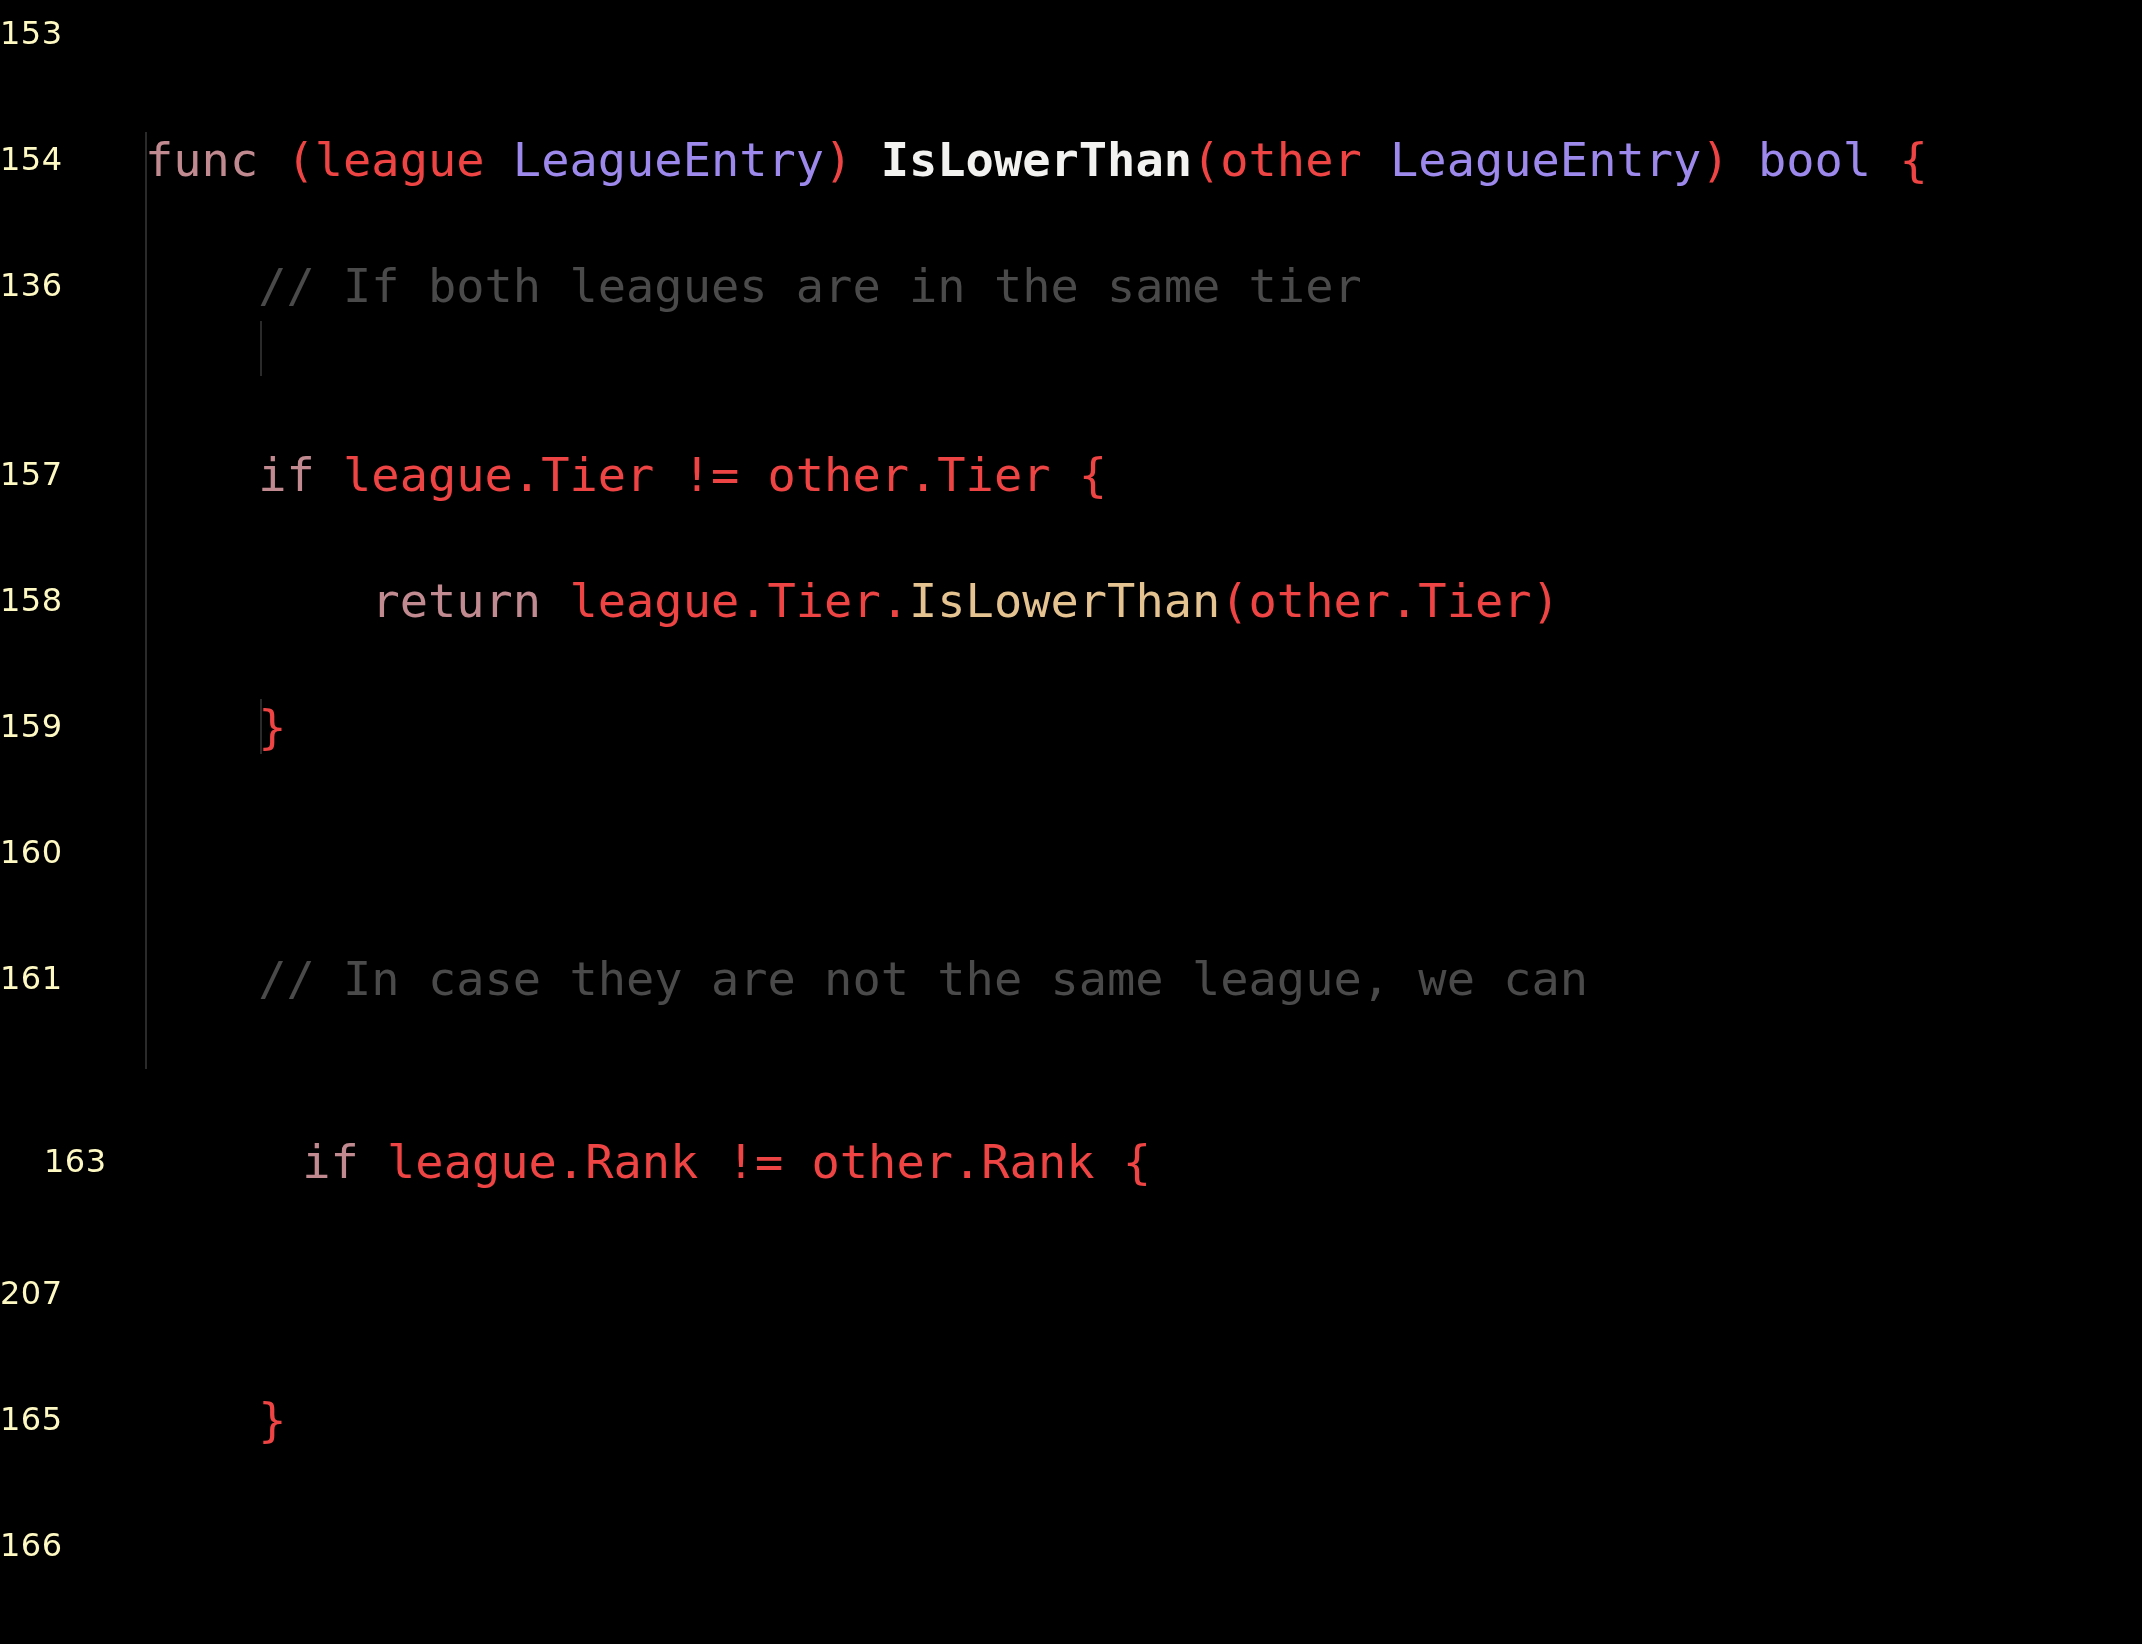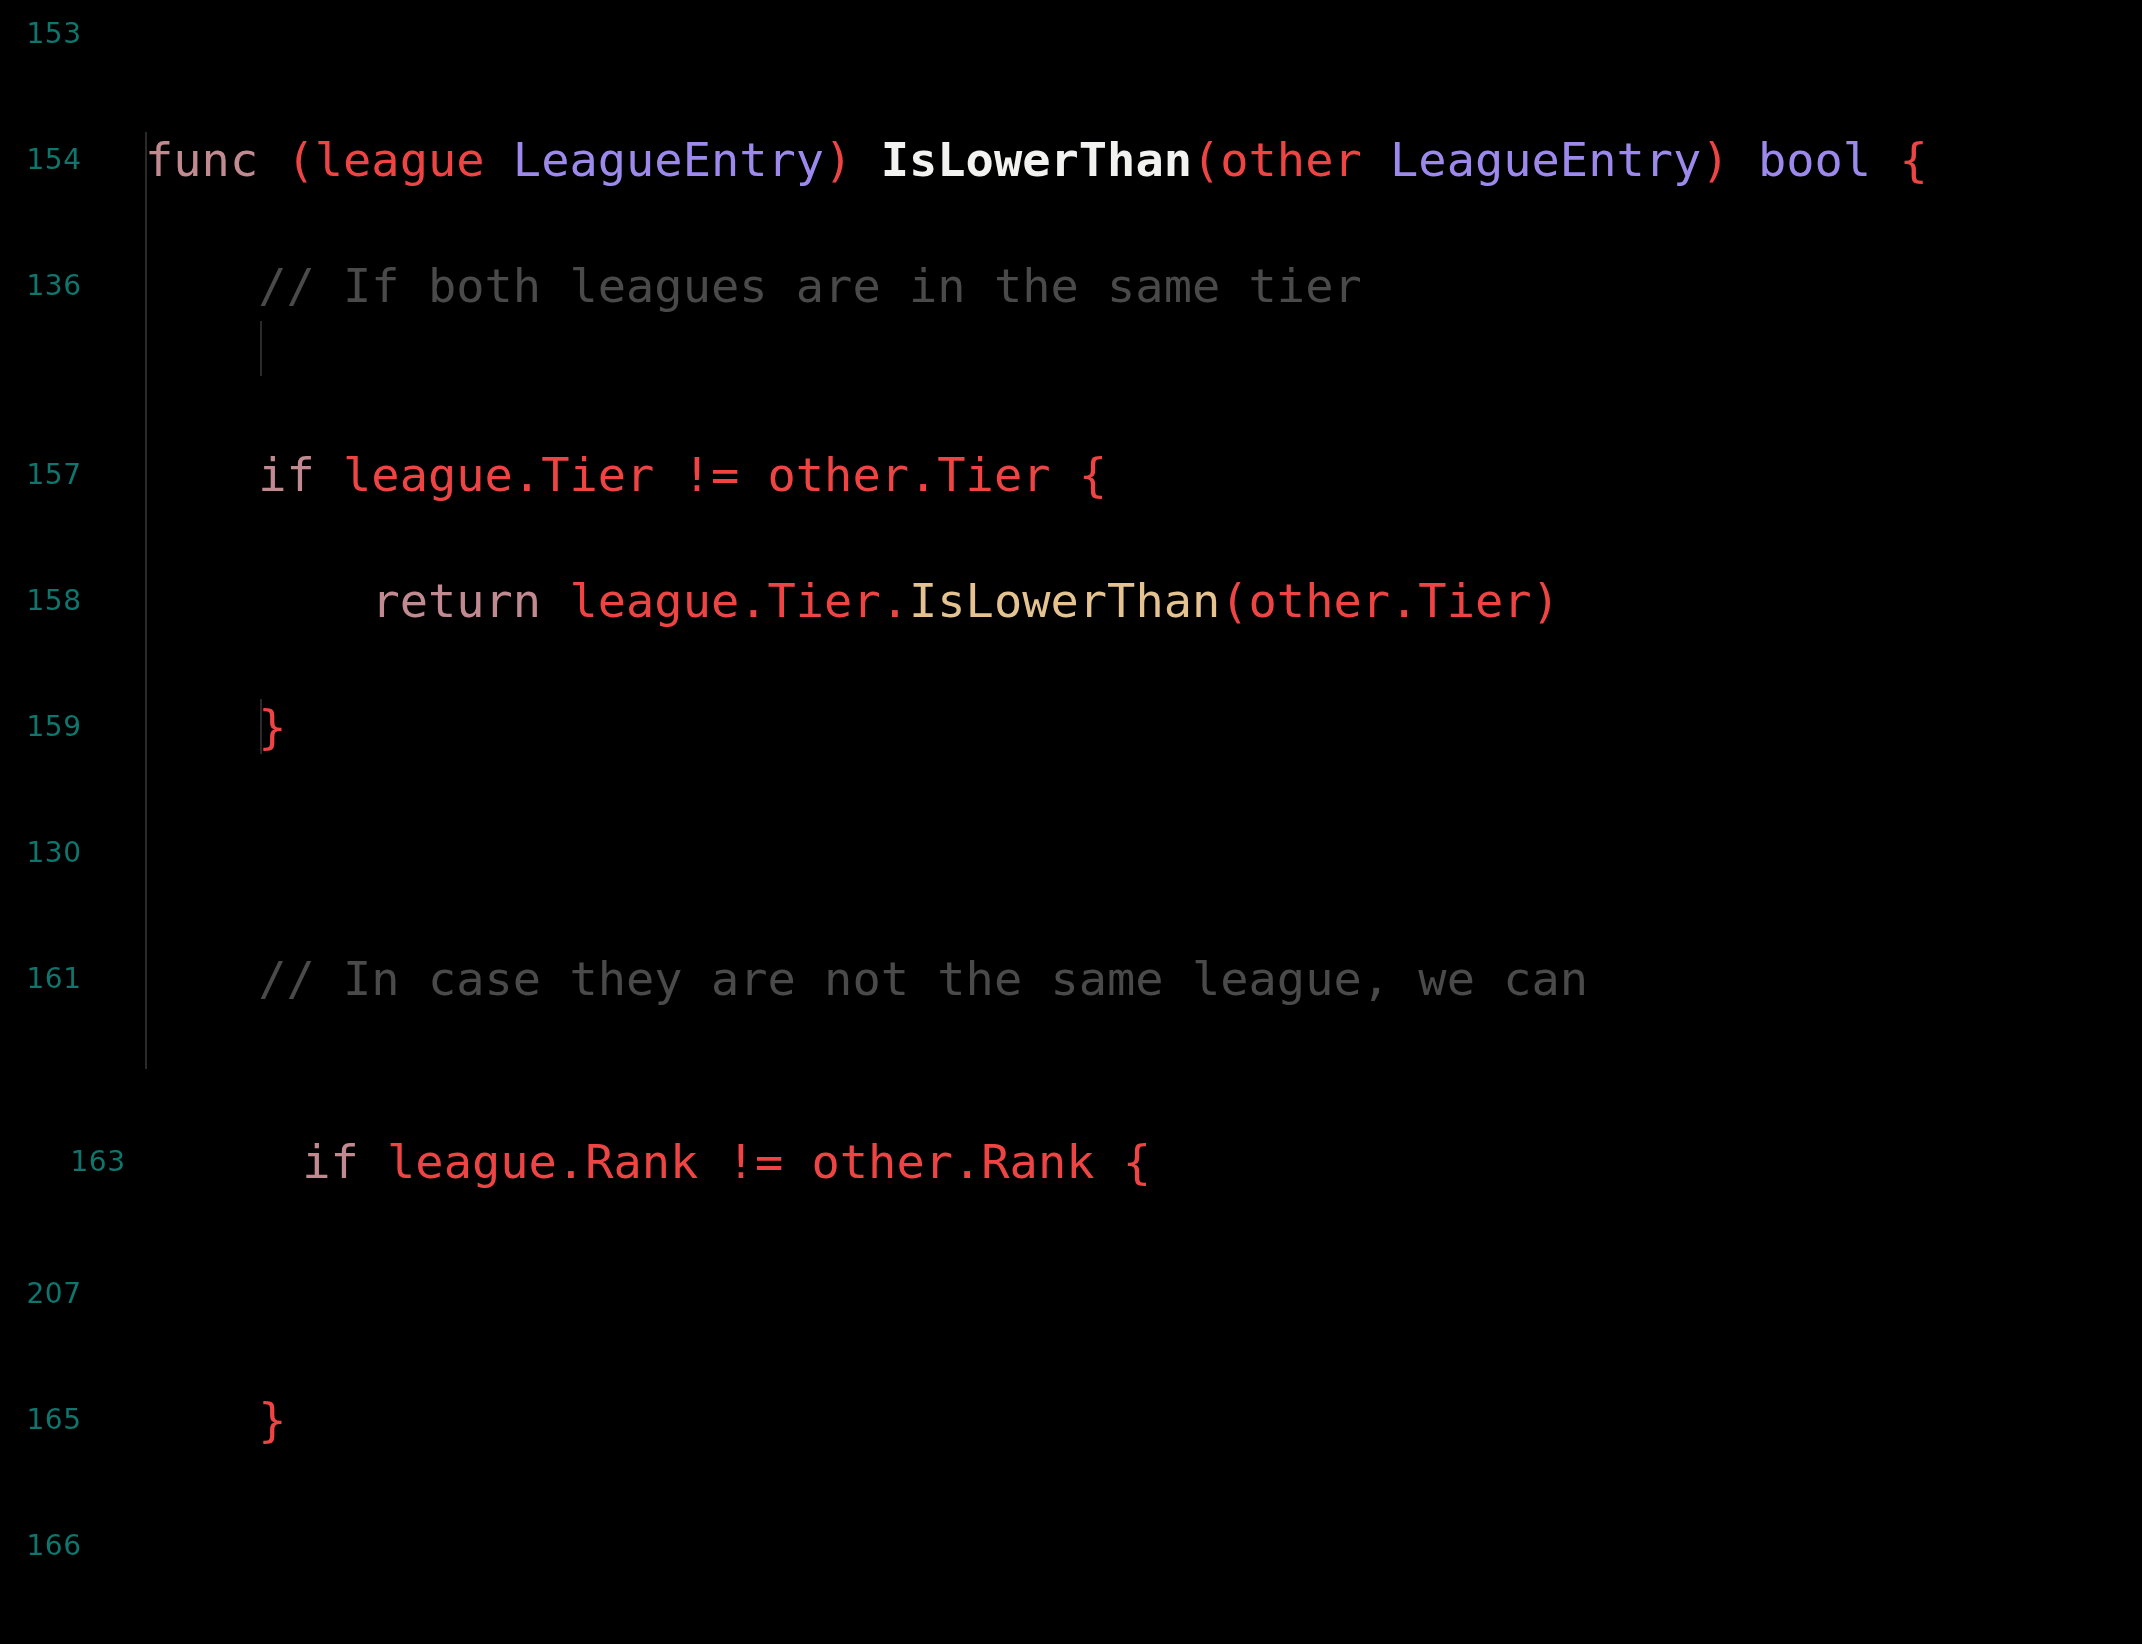--- a/index.html
+++ b/index.html
@@ -35,24 +35,24 @@
     white-space: pre;
     font-size: 47px;
     letter-spacing: 0;
   }
 
   .gutter {
     position: absolute;
     left: 0;
     top: 0;
     width: 108px;
-    text-align: center;
+    text-align: left;
     font-family: "DejaVu Sans", "Liberation Sans", sans-serif;
-    font-size: 28px;
-    color: #0f766e;
+    font-size: 32px;
+    color: #fef9c3;
     line-height: 63px;
     letter-spacing: 0.5px;
   }
 
   .content {
     position: absolute;
     left: 145px;
     top: 0;
     line-height: 63px;
     white-space: pre;
@@ -85,21 +85,21 @@
         <div class="indent-guide" style="left: 259.72px; top: 321px; height: 55px;"></div>
         <div class="indent-guide" style="left: 259.72px; top: 699px; height: 55px;"></div>
       </div>
     <div id="lines">
         <div class="line" style="top: 2px;"><div class="gutter">153</div><div class="content"></div></div>
         <div class="line" style="top: 65px;"><div class="gutter">154</div><div class="content"><span class="tok-keyword">func</span><span class="tok-default"> (league </span><span class="tok-type">LeagueEntry</span><span class="tok-default">) </span><span class="tok-funcdef">IsLowerThan</span><span class="tok-default">(other </span><span class="tok-type">LeagueEntry</span><span class="tok-default">) </span><span class="tok-type">bool</span><span class="tok-default"> {</span></div></div>
         <div class="line" style="top: 128px;"><div class="gutter">136</div><div class="content"><span class="tok-comment">    // If both leagues are in the same tier</span></div></div>
         <div class="line" style="top: 254px;"><div class="gutter">157</div><div class="content"><span class="tok-default">    </span><span class="tok-keyword">if</span><span class="tok-default"> league.Tier != other.Tier {</span></div></div>
         <div class="line" style="top: 317px;"><div class="gutter">158</div><div class="content"><span class="tok-default">        </span><span class="tok-keyword">return</span><span class="tok-default"> league.Tier.</span><span class="tok-method">IsLowerThan</span><span class="tok-default">(other.Tier)</span></div></div>
         <div class="line" style="top: 380px;"><div class="gutter">159</div><div class="content"><span class="tok-default">    }</span></div></div>
-        <div class="line" style="top: 443px;"><div class="gutter">130</div><div class="content"></div></div>
+        <div class="line" style="top: 443px;"><div class="gutter">160</div><div class="content"></div></div>
         <div class="line" style="top: 506px;"><div class="gutter">161</div><div class="content"><span class="tok-comment">    // In case they are not the same league, we can</span></div></div>
         <div class="line" style="top: 626px; margin-left: 44px;"><div class="gutter">163</div><div class="content"><span class="tok-default">    </span><span class="tok-keyword">if</span><span class="tok-default"> league.Rank != other.Rank {</span></div></div>
         <div class="line" style="top: 695px;"><div class="gutter">207</div></div>
         <div class="line" style="top: 758px;"><div class="gutter">165</div><div class="content"><span class="tok-default">    }</span></div></div>
         <div class="line" style="top: 821px;"><div class="gutter">166</div><div class="content"></div></div>
       </div>
   </div>
 </div>
 
 </body></html>

